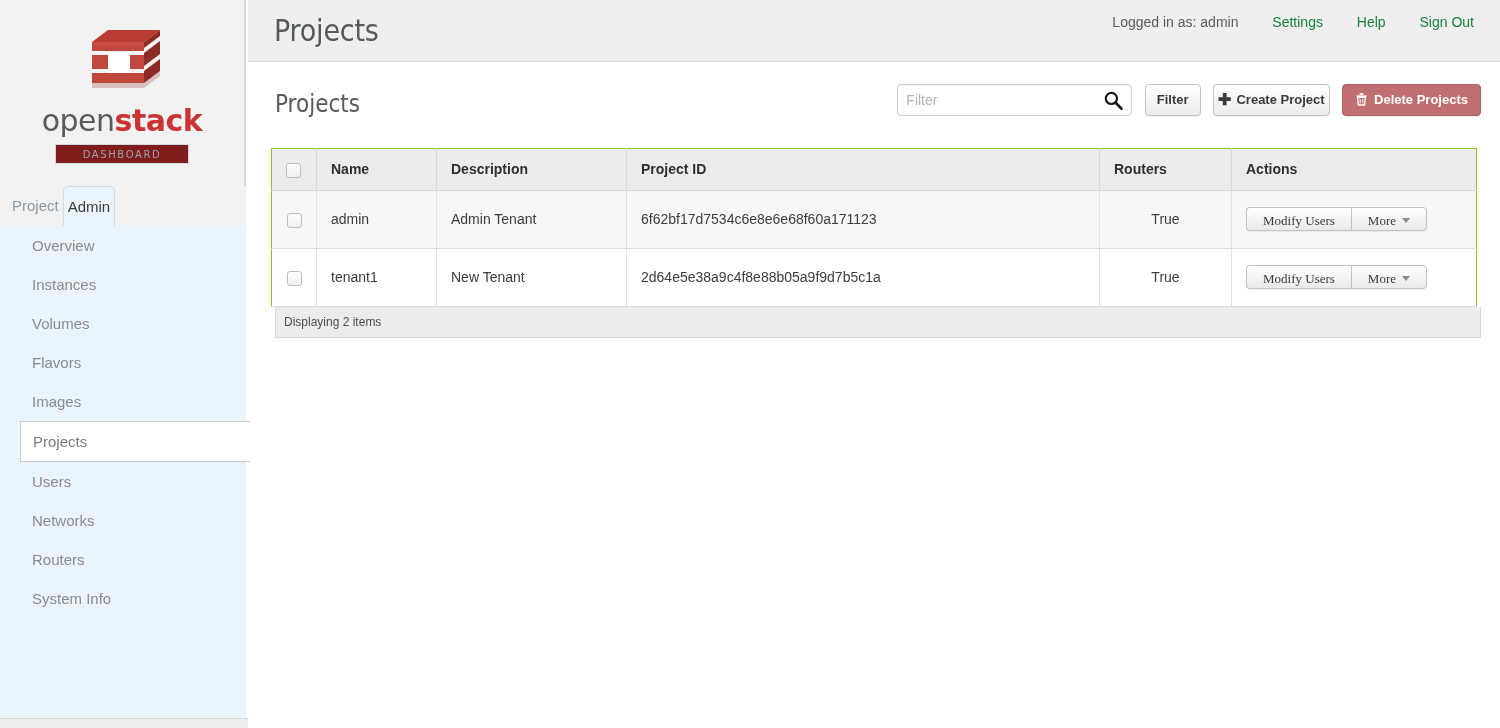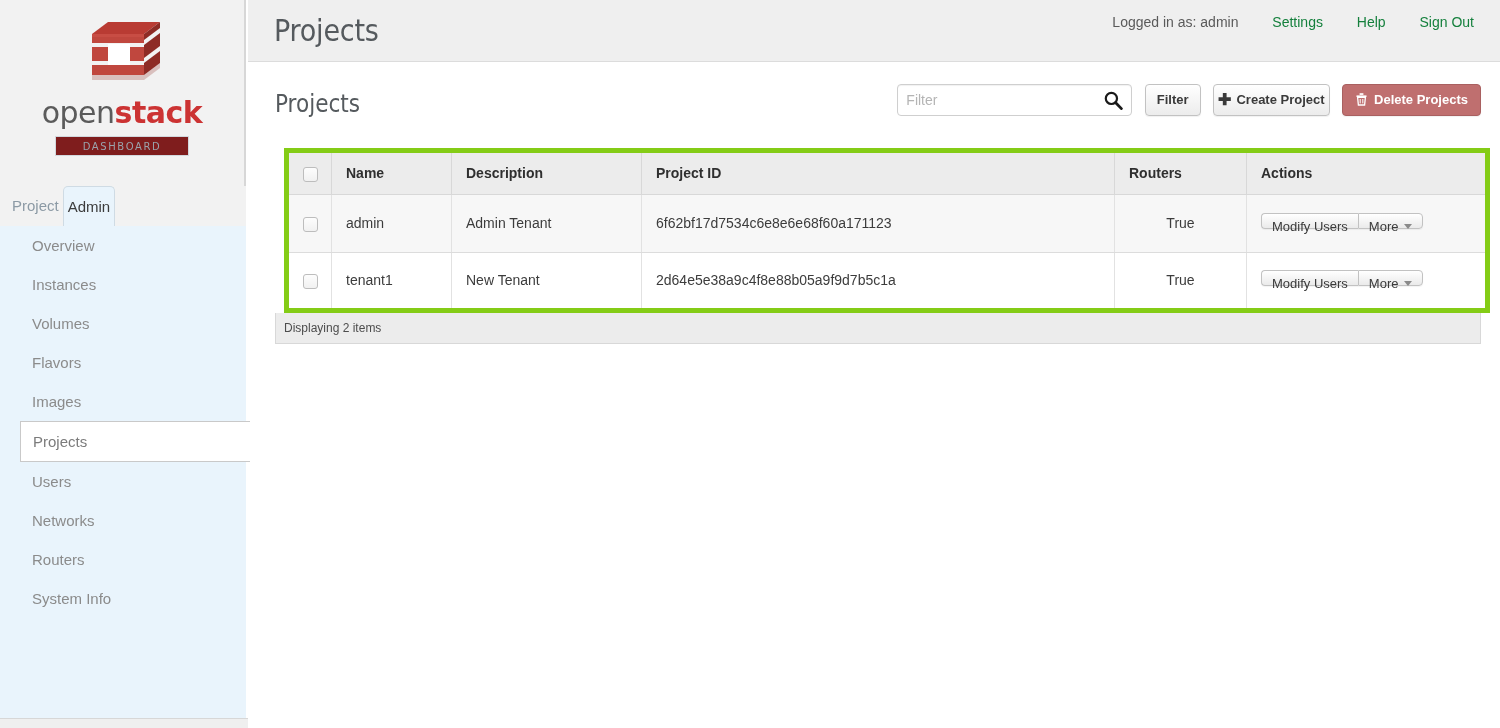--- a/index.html
+++ b/index.html
@@ -26,21 +26,21 @@
     position:absolute; left:0; top:718px; width:248px; height:10px;
     background:#efefef; border-top:1px solid #d7d7d7;
   }
   .brand {
     position: relative;
     height: 180px;
     background: #f2f2f2;
     border-bottom: 0;
   }
   .brand-inner{
-    position:absolute; left:0; right:0; top:8px;
+    position:absolute; left:0; right:0; top:16px;
     background:#f2f2f2; padding-top: 8px; text-align:center;
     height:180px;
   }
   .logo-wrap { width:100px; height:78px; margin: 0 auto; position:relative; }
 
   .wordmark {
     margin-top: 4px;
     font-size: 30px;
     letter-spacing: -0.5px;
     line-height: 1;
@@ -173,24 +173,24 @@
     border-color:#a96060;
     color:#ffffff;
     padding: 0 12px;
   }
   .btn .plus { font-size:16px; font-weight:700; margin-right:5px; vertical-align:-1px;}
   .btn .trash { margin-right:6px; vertical-align:-2px; display:inline-block;}
 
   
   table.dt{
     position:relative;
-    margin: 8px 19px 0 36px;
+    margin: 8px 19px 0 23px;
     border-collapse: collapse;
     width: calc(100% - 46px);
-    border:5px solid #84cc16;
+    border:1px solid #84cc16;
     table-layout: fixed;
   }
   table.dt th{
     background:#ececec;
     border-right:1px solid #d8d8d8;
     border-bottom:1px solid #d8d8d8;
     text-align:left;
     font-size:14px; font-weight:700; color:#2f2f2f;
     padding: 12px 14px;
     height: 40px;
@@ -216,27 +216,27 @@
   .chk{
     display:inline-block; width:15px; height:15px;
     border:1px solid #bdbdbd; border-radius:3px;
     background: linear-gradient(to bottom,#fdfdfd,#f1f1f1);
     vertical-align:middle; cursor:pointer;
   }
   .cell-center{ text-align:center; padding-left:0; padding-right:0; }
 
   .btn-group{ display:inline-block; white-space:nowrap; }
   .btn-group .gbtn{
-    display:inline-block; height:16px; line-height:26px;
-    padding: 0 10px;
+    display:inline-block; height:24px; line-height:26px;
+    padding: 0 16px;
     border:1px solid #c2c2c2;
     background: linear-gradient(to bottom,#ffffff 0%, #eaeaea 100%);
     font-size:13px; color:#3a3a3a; cursor:pointer;
     box-shadow: 0 1px 1px rgba(0,0,0,.05);
-    font-family:Liberation Sans, sans-serif;
+    font-family:Liberation Serif, serif;
   }
   .btn-group .gbtn.left{ border-radius:4px 0 0 4px; border-right:none; }
   .btn-group .gbtn.right{ border-radius:0 4px 4px 0; }
   .caret{
     display:inline-block; width:0;height:0; margin-left:6px;
     border-left:4px solid transparent; border-right:4px solid transparent;
     border-top:5px solid #8a8a8a; vertical-align:2px;
   }
 
   .table-footer{

